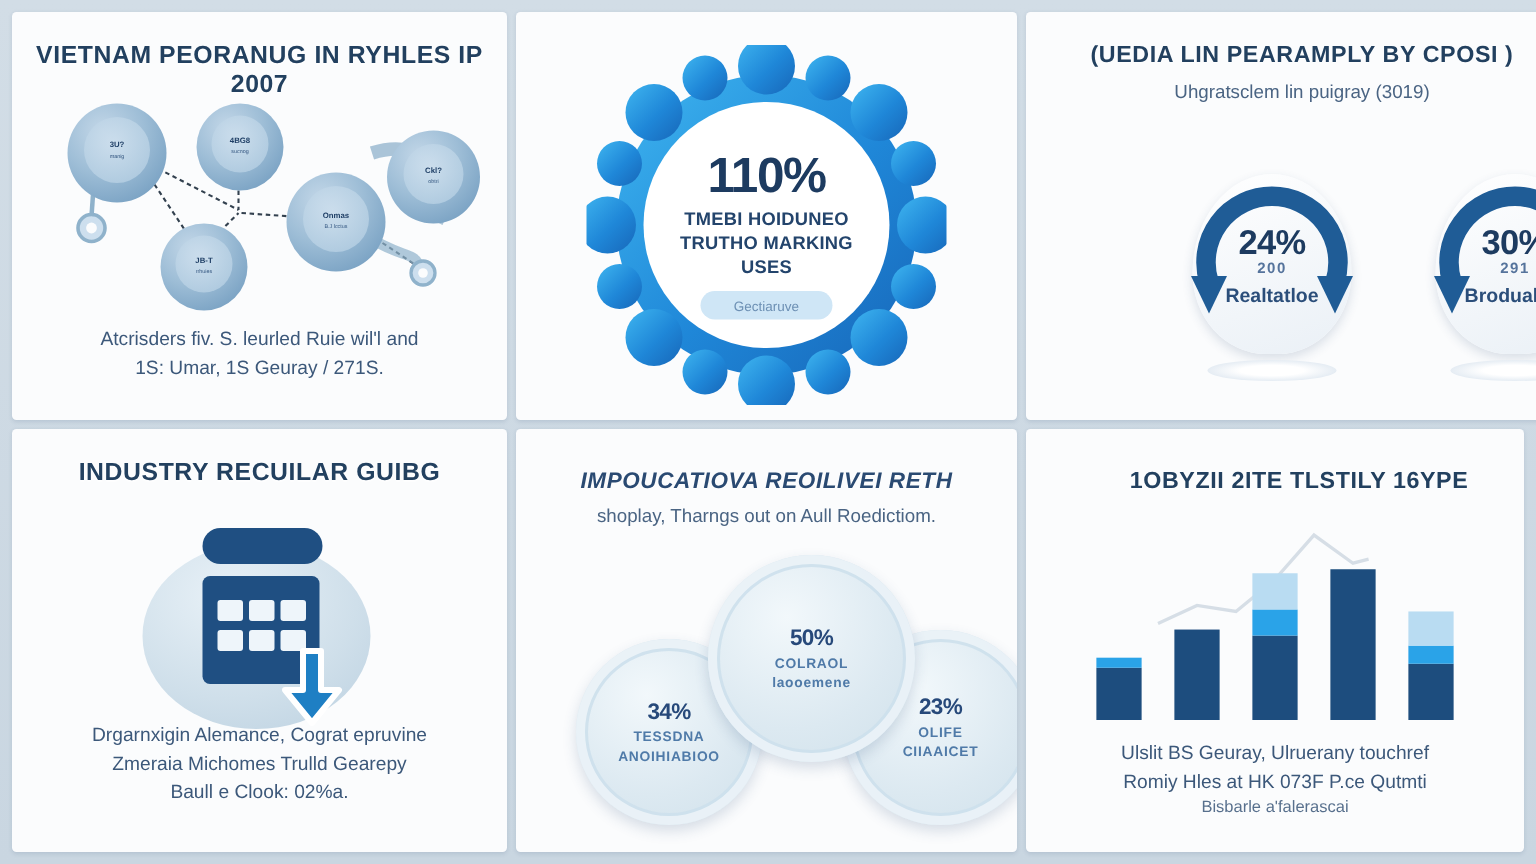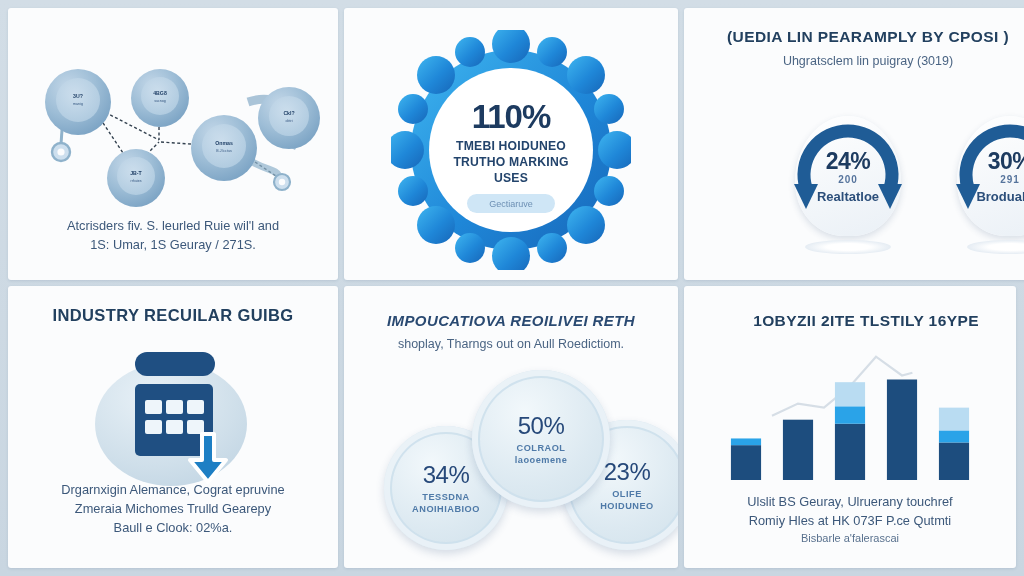--- a/index.html
+++ b/index.html
@@ -92,37 +92,38 @@
   
   .circ-wrap{position:absolute;left:0;top:84px;width:100%;height:180px;}
   .circ{
     position:absolute;border-radius:50%;
     background:radial-gradient(circle at 38% 30%,#f2f8fb 0%,#dce9f1 58%,#cfe0ea 100%);
     box-shadow:0 4px 9px rgba(45,80,120,.18),
                inset 0 0 0 6px rgba(255,255,255,.55),
                inset 0 0 0 8px rgba(205,224,236,.9);
     display:flex;flex-direction:column;align-items:center;justify-content:center;
   }
-  .circ .cpct{font-size:24px;font-weight:normal;color:#27497a;letter-spacing:-.5px;}
+  .circ .cpct{font-size:15px;font-weight:bold;color:#27497a;letter-spacing:-.5px;}
   .circ .clbl{font-size:9.2px;font-weight:bold;color:#4f7aa8;
     letter-spacing:.5px;line-height:1.35;text-align:center;margin-top:2px;}
   #c-left  {left:40px; top:56px; width:124px;height:124px;}
   #c-mid   {left:128px;top:0px;  width:138px;height:138px;z-index:2;}
   #c-right {left:218px;top:50px; width:130px;height:130px;}
 
   
   .bars-wrap{position:absolute;left:0;top:52px;width:100%;height:160px;}
   .bars-svg{display:block;margin:0 auto;}
 </style>
 </head>
 <body>
 
 <div id="infographic">
 
   <div class="panel" id="p-network">
+    <div class="p-title">VIETNAM PEORANUG IN RYHLES IP 2007</div>
 
     <div class="net-wrap">
       <svg class="net-svg" width="300" height="150" viewBox="0 0 300 150">
         <defs>
           <radialGradient id="nodeG" cx="35%" cy="28%" r="78%">
             <stop offset="0%" stop-color="#c3d7e8"></stop>
             <stop offset="55%" stop-color="#9dbdd6"></stop>
             <stop offset="100%" stop-color="#7ba3c4"></stop>
           </radialGradient>
           <radialGradient id="nodeInner" cx="45%" cy="40%" r="65%">
@@ -334,21 +335,21 @@
         <div class="clbl">
           <span>COLRAOL</span><br>
           <span>laooemene</span>
         </div>
       </div>
 
       <div class="circ" id="c-right">
         <div class="cpct">23%</div>
         <div class="clbl">
           <span>OLIFE</span><br>
-          <span>HOIDUNEO</span>
+          <span>CIIAAICET</span>
         </div>
       </div>
     </div>
   </div>
 
   <div class="panel" id="p-bars">
     <div class="p-title">1OBYZII 2ITE TLSTILY 16YPE</div>
 
     <div class="bars-wrap">
       <svg class="bars-svg" id="bars-svg" width="260" height="150" viewBox="0 0 260 150">

